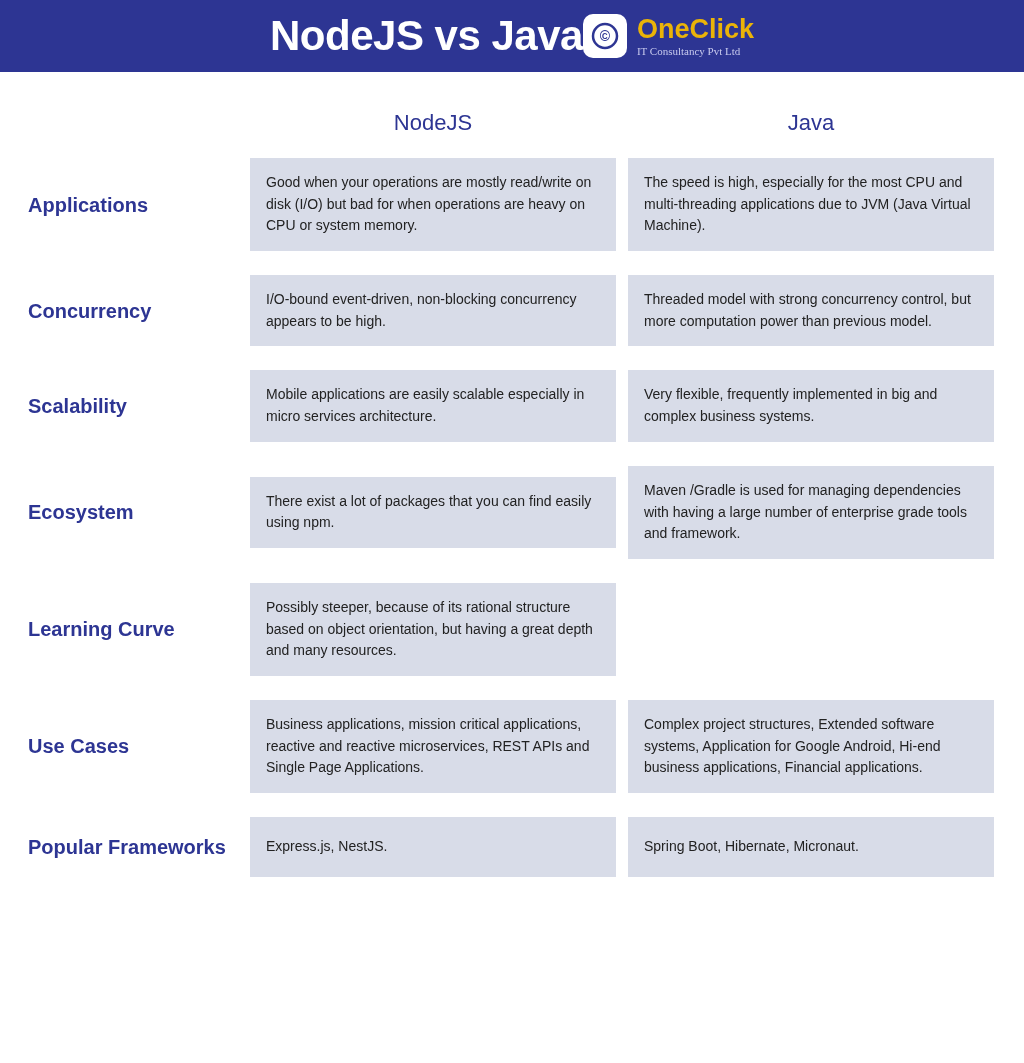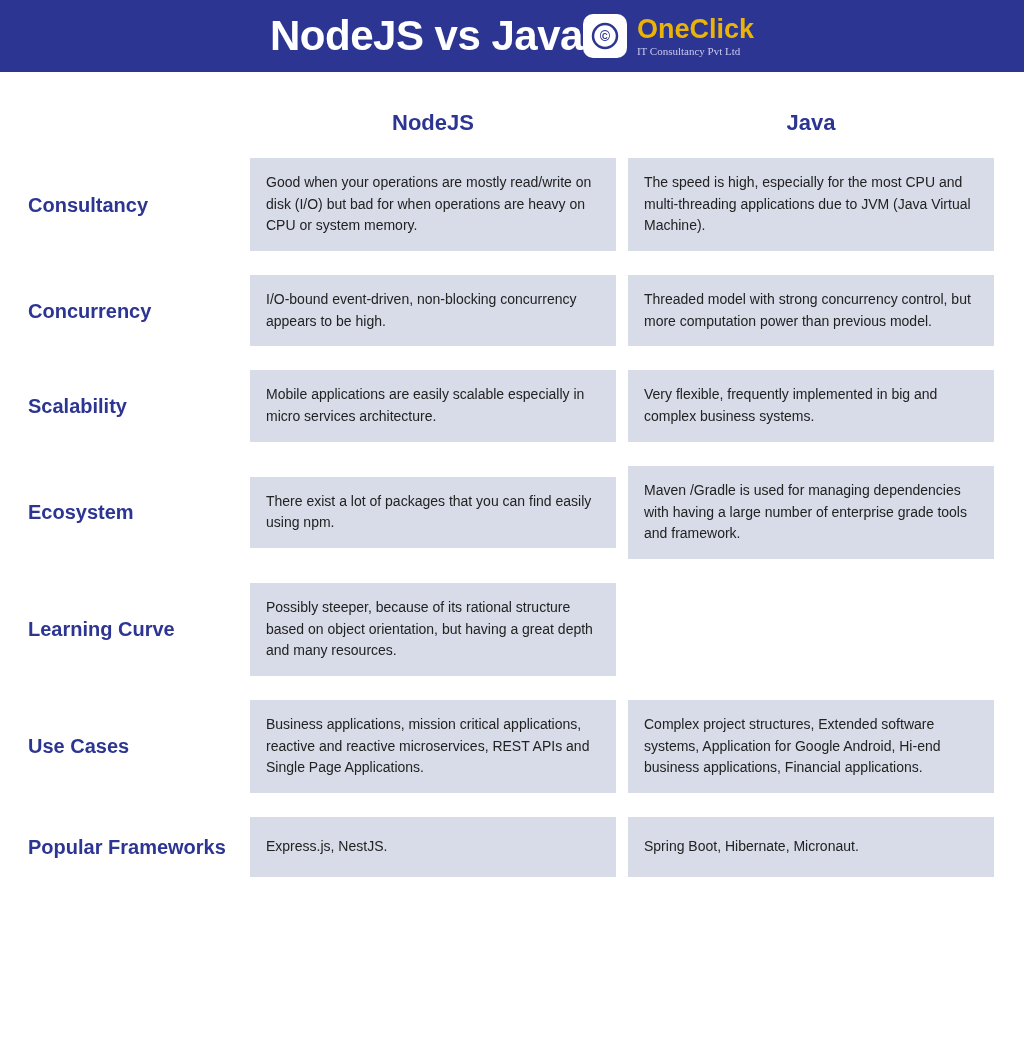--- a/index.html
+++ b/index.html
@@ -71,21 +71,21 @@
       display: grid;
       grid-template-columns: 220px 1fr 1fr;
       margin-bottom: 10px;
     }
 
     .col-header-empty {}
 
     .col-header {
       text-align: center;
       font-size: 22px;
-      font-weight: 700;
+      font-weight: 400;
       color: #2d3593;
       padding: 8px;
     }
 
     .comparison-row {
       display: grid;
       grid-template-columns: 220px 1fr 1fr;
       align-items: center;
       margin-bottom: 16px;
       gap: 0;
@@ -139,21 +139,21 @@
 <div class="main-content">
 
   <div class="column-headers">
     <div class="col-header-empty"></div>
     <div class="col-header">NodeJS</div>
     <div class="col-header">Java</div>
   </div>
 
   <div id="rows-container">
       <div class="comparison-row">
-        <div class="row-label">Consultancy</div>
+        <div class="row-label">Applications</div>
         <div class="cell">
           <span class="cell-text">Good when your operations are mostly read/write on disk (I/O) but bad for when operations are heavy on CPU or system memory.</span>
         </div>
         <div class="cell">
           <span class="cell-text">The speed is high, especially for the most CPU and multi-threading applications due to JVM (Java Virtual Machine).</span>
         </div>
       </div>
       <div class="comparison-row">
         <div class="row-label">Concurrency</div>
         <div class="cell">

